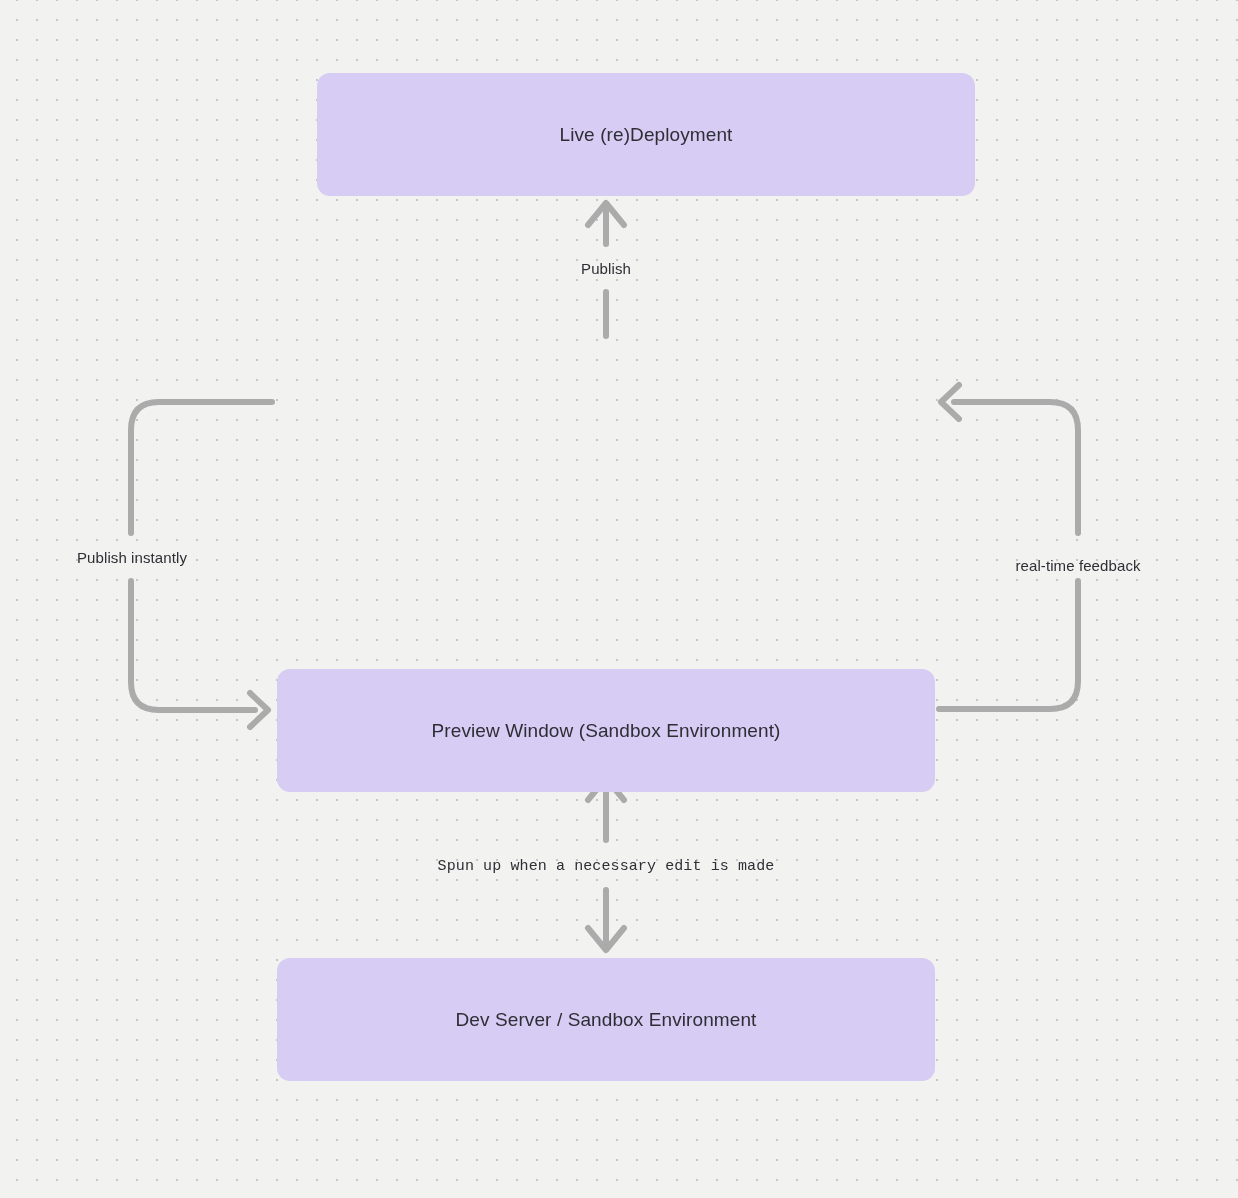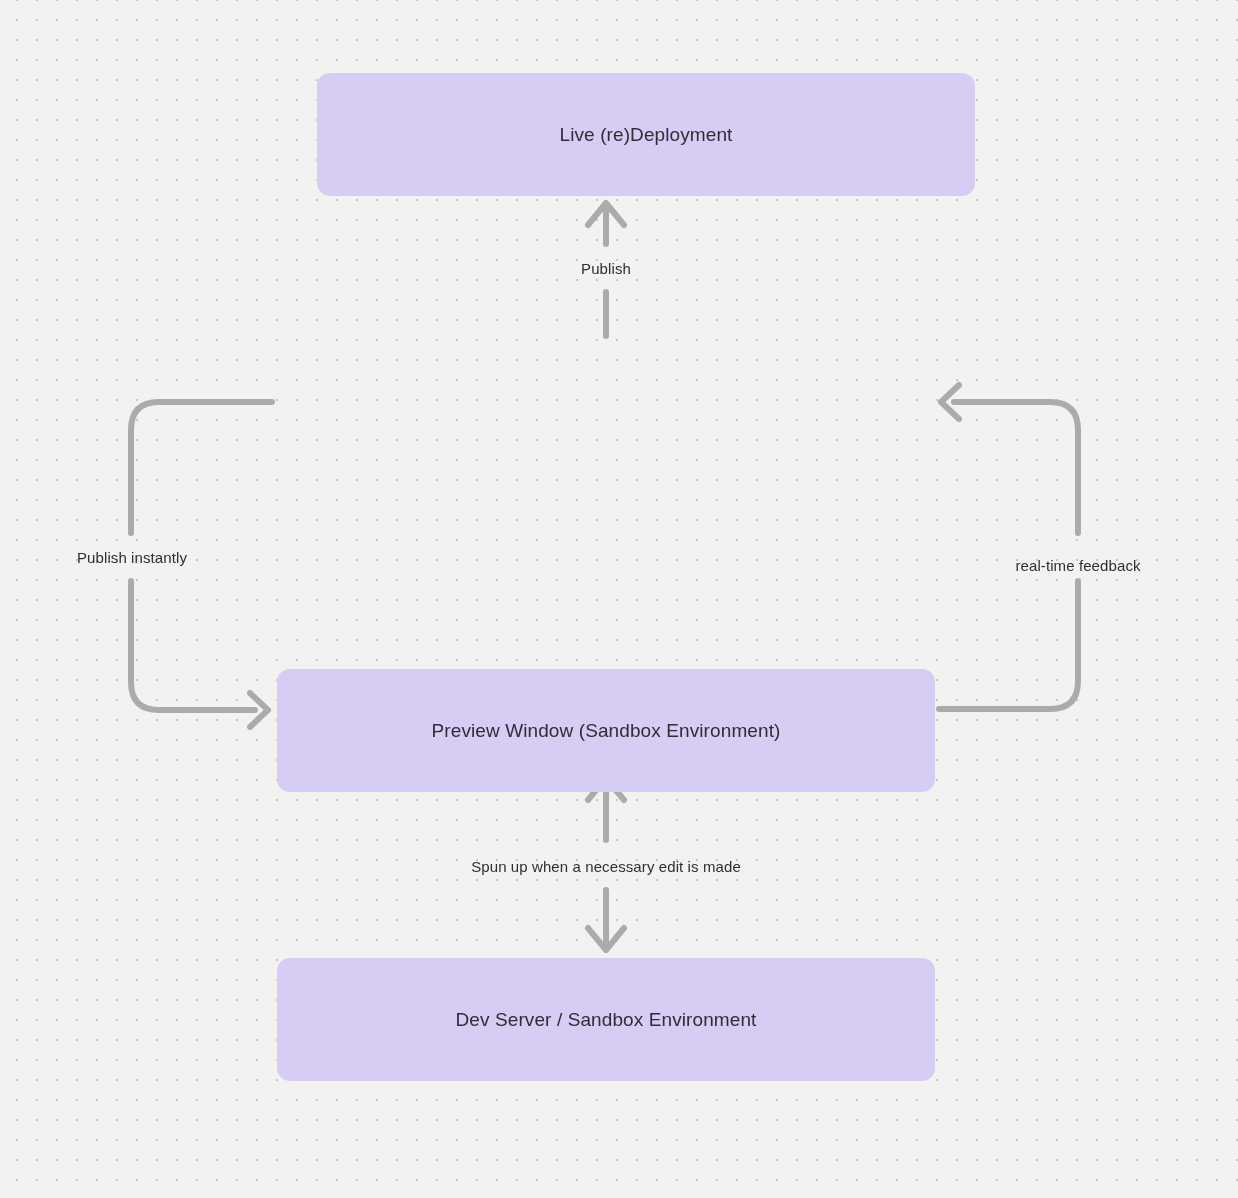--- a/index.html
+++ b/index.html
@@ -106,15 +106,15 @@
   <div class="node" style="left:277px; top:958px; width:658px; height:123px;">
     <span>Dev Server / Sandbox Environment</span>
   </div>
 
   <div class="edge-label" style="left:606px; top:268px;">Publish</div>
 
   <div class="edge-label" style="left:132px; top:557px;">Publish instantly</div>
 
   <div class="edge-label" style="left:1078px; top:557px;margin-top:8px;">real-time feedback</div>
 
-  <div class="edge-label" style="left:606px; top:866px;">Spun up when a necessary edit is made</div>
+  <div class="edge-label" style="left:606px; top:866px;font-family:Liberation Mono, monospace;">Spun up when a necessary edit is made</div>
 
 </div>
 
 </body></html>

